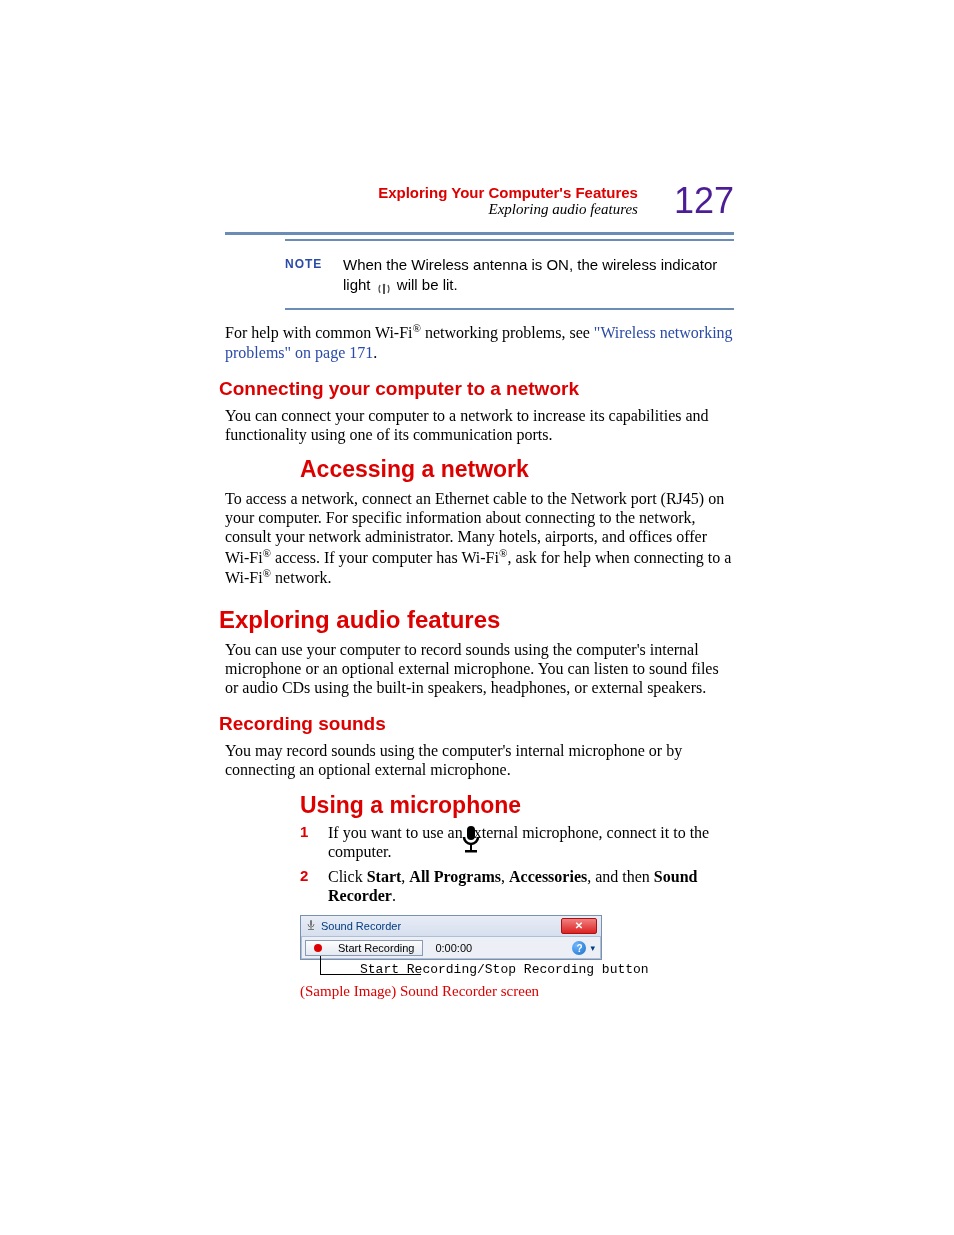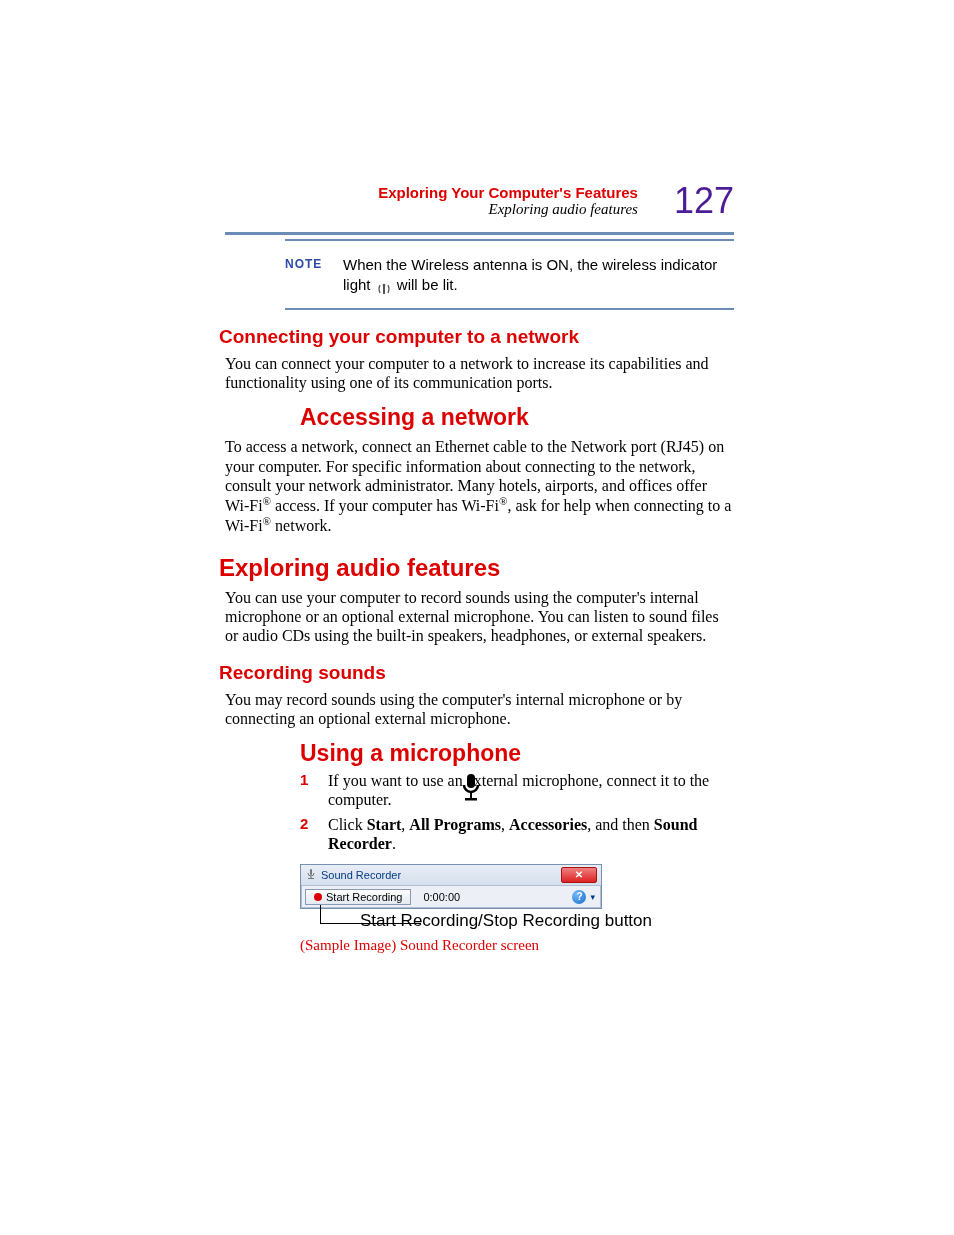--- a/index.html
+++ b/index.html
@@ -177,40 +177,40 @@
   }
   .sr-body {
     display:flex; align-items:center;
     padding: 3px 4px;
     gap: 6px;
   }
   .sr-button {
     border: 1px solid #8a9ab5;
     background: linear-gradient(#fdfdfd,#e4e9f1);
     padding: 1px 8px;
-    display:flex; align-items:center; gap:4px;
+    display:flex; align-items:center; gap:16px;
     font-size: 11px;
     cursor: pointer;
   }
   .rec-dot { width:8px; height:8px; background:#d00; border-radius:50%; }
   .sr-time { font-size:11px; padding: 0 6px; }
   .sr-right { margin-left:auto; display:flex; align-items:center; gap:2px; }
   .help-circle {
     width:14px; height:14px; border-radius:50%;
     background: radial-gradient(circle at 30% 30%, #6fb7ff, #1a6ec8);
     color:#fff; font-size:10px; font-weight:bold;
     display:flex; align-items:center; justify-content:center;
     cursor:pointer;
   }
   .dropdown-arrow { font-size:9px; color:#003a82; cursor:pointer; padding:0 2px;}
 
   .callout {
     margin-left: 75px;
-    font-family: Liberation Sans, sans-serif;
-    font-size: 17px;
+    font-family: Liberation Mono, monospace;
+    font-size: 13px;
     font-stretch: condensed;
     margin-top: 2px;
     padding-left: 60px;
     position: relative;
   }
   .callout-line {
     position:absolute;
     left: 20px; top: -6px;
     width: 100px; height: 18px;
     border-left: 1px solid #000;
@@ -250,20 +250,23 @@
               <circle cx="7" cy="2" r="1.3"></circle>
               <path d="M3 2 Q1 6 3 10" stroke="#555" stroke-width="1.2" fill="none"></path>
               <path d="M11 2 Q13 6 11 10" stroke="#555" stroke-width="1.2" fill="none"></path>
             </g>
           </svg>
       </span>
       <span> will be lit.</span>
     </div>
   </div>
 
+  <p class="body-text body-indent">
+    <span>For help with common Wi-Fi</span><sup>®</sup><span> networking problems, see </span><span class="link">"Wireless networking problems" on page 171</span>.
+  </p>
 
   <h2 class="red-h2">Connecting your computer to a network</h2>
   <p class="body-text body-indent">You can connect your computer to a network to increase its capabilities and functionality using one of its communication ports.</p>
 
   <h3 class="red-h3">Accessing a network</h3>
   <p class="body-text body-indent">
     <span>To access a network, connect an Ethernet cable to the Network port (RJ45) on your computer. For specific information about connecting to the network, consult your network administrator. Many hotels, airports, and offices offer Wi-Fi</span><sup>®</sup><span> access. If your computer has Wi-Fi</span><sup>®</sup><span>, ask for help when connecting to a Wi-Fi</span><sup>®</sup><span> network.</span>
   </p>
 
   <h1 class="red-h1">Exploring audio features</h1>

